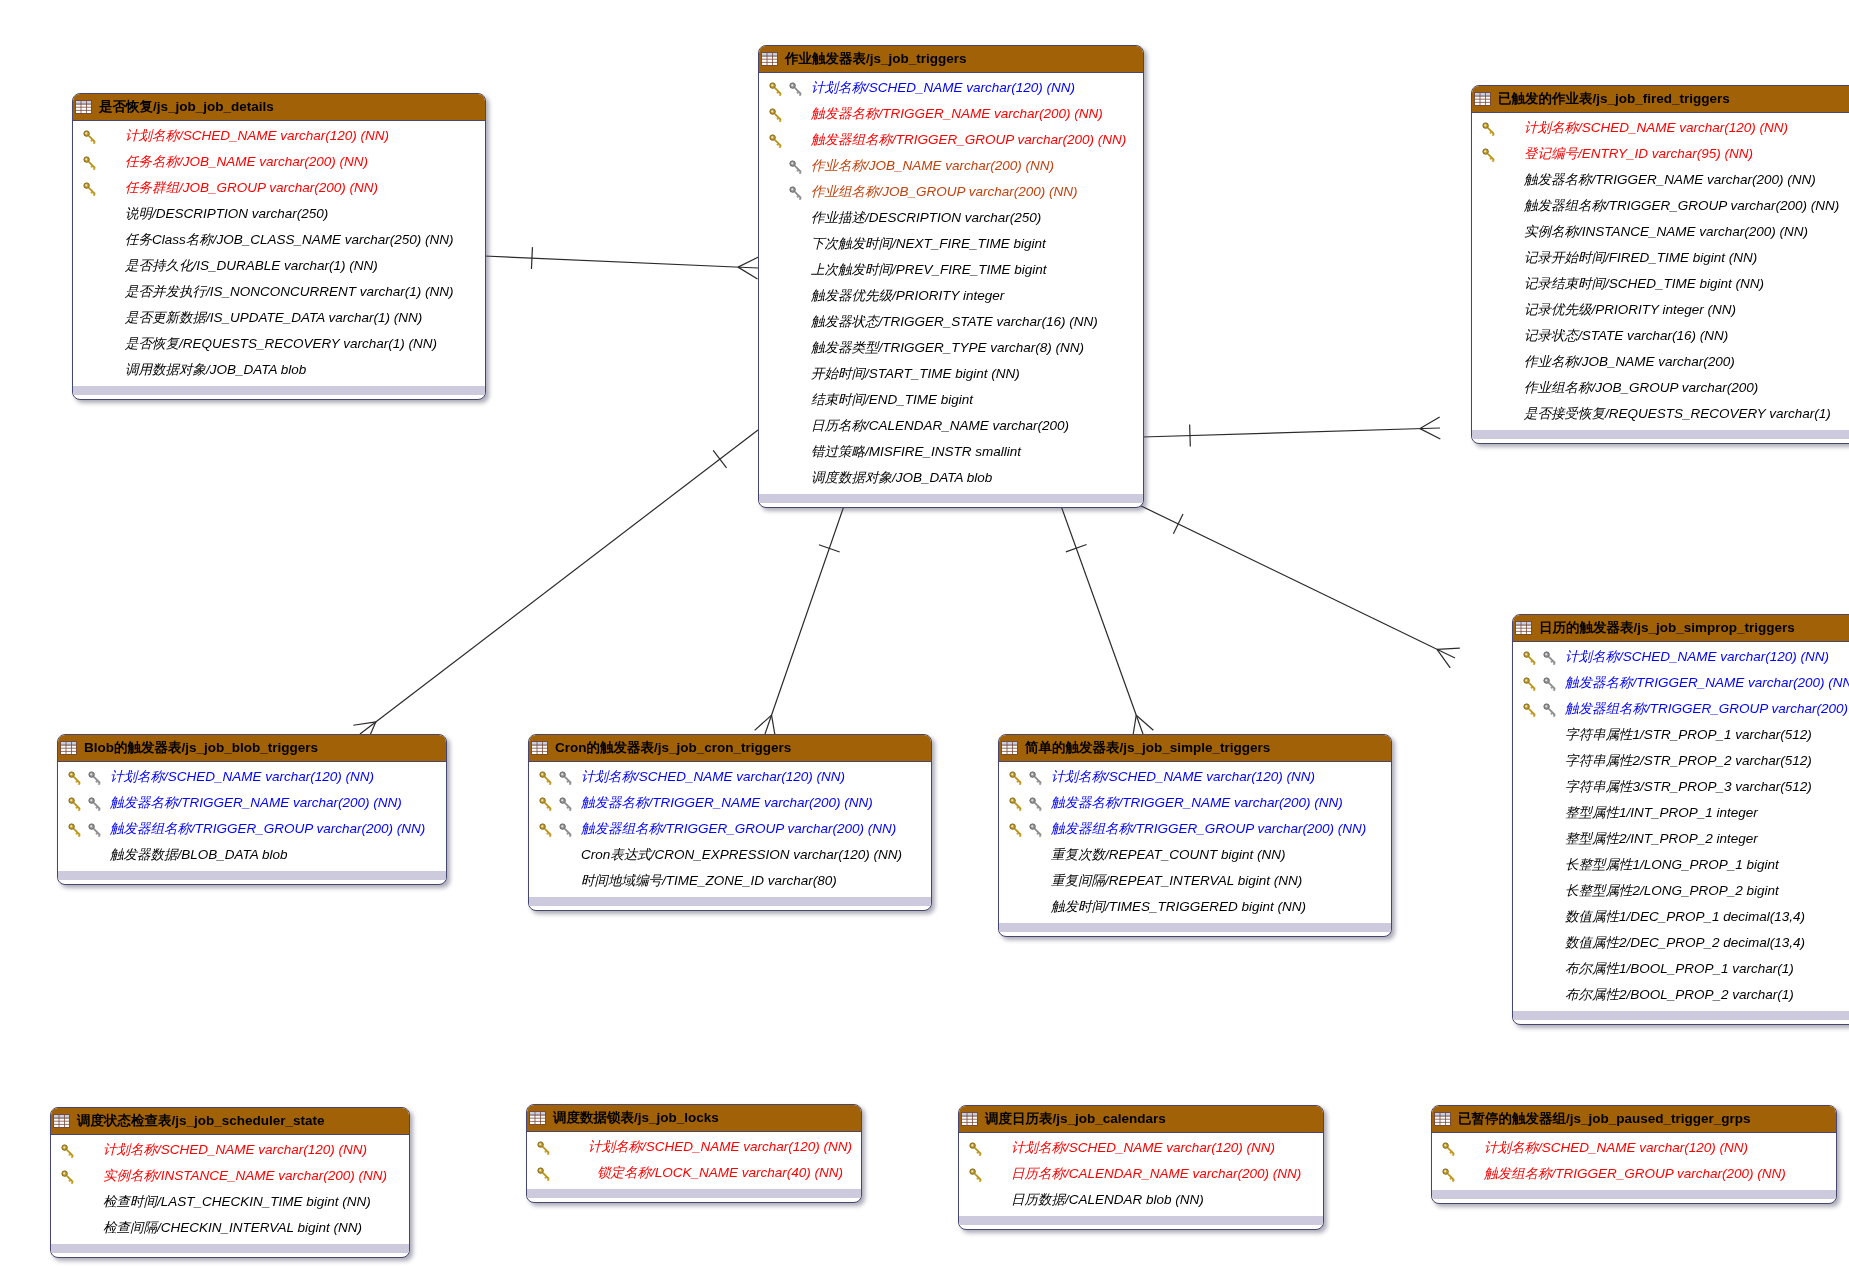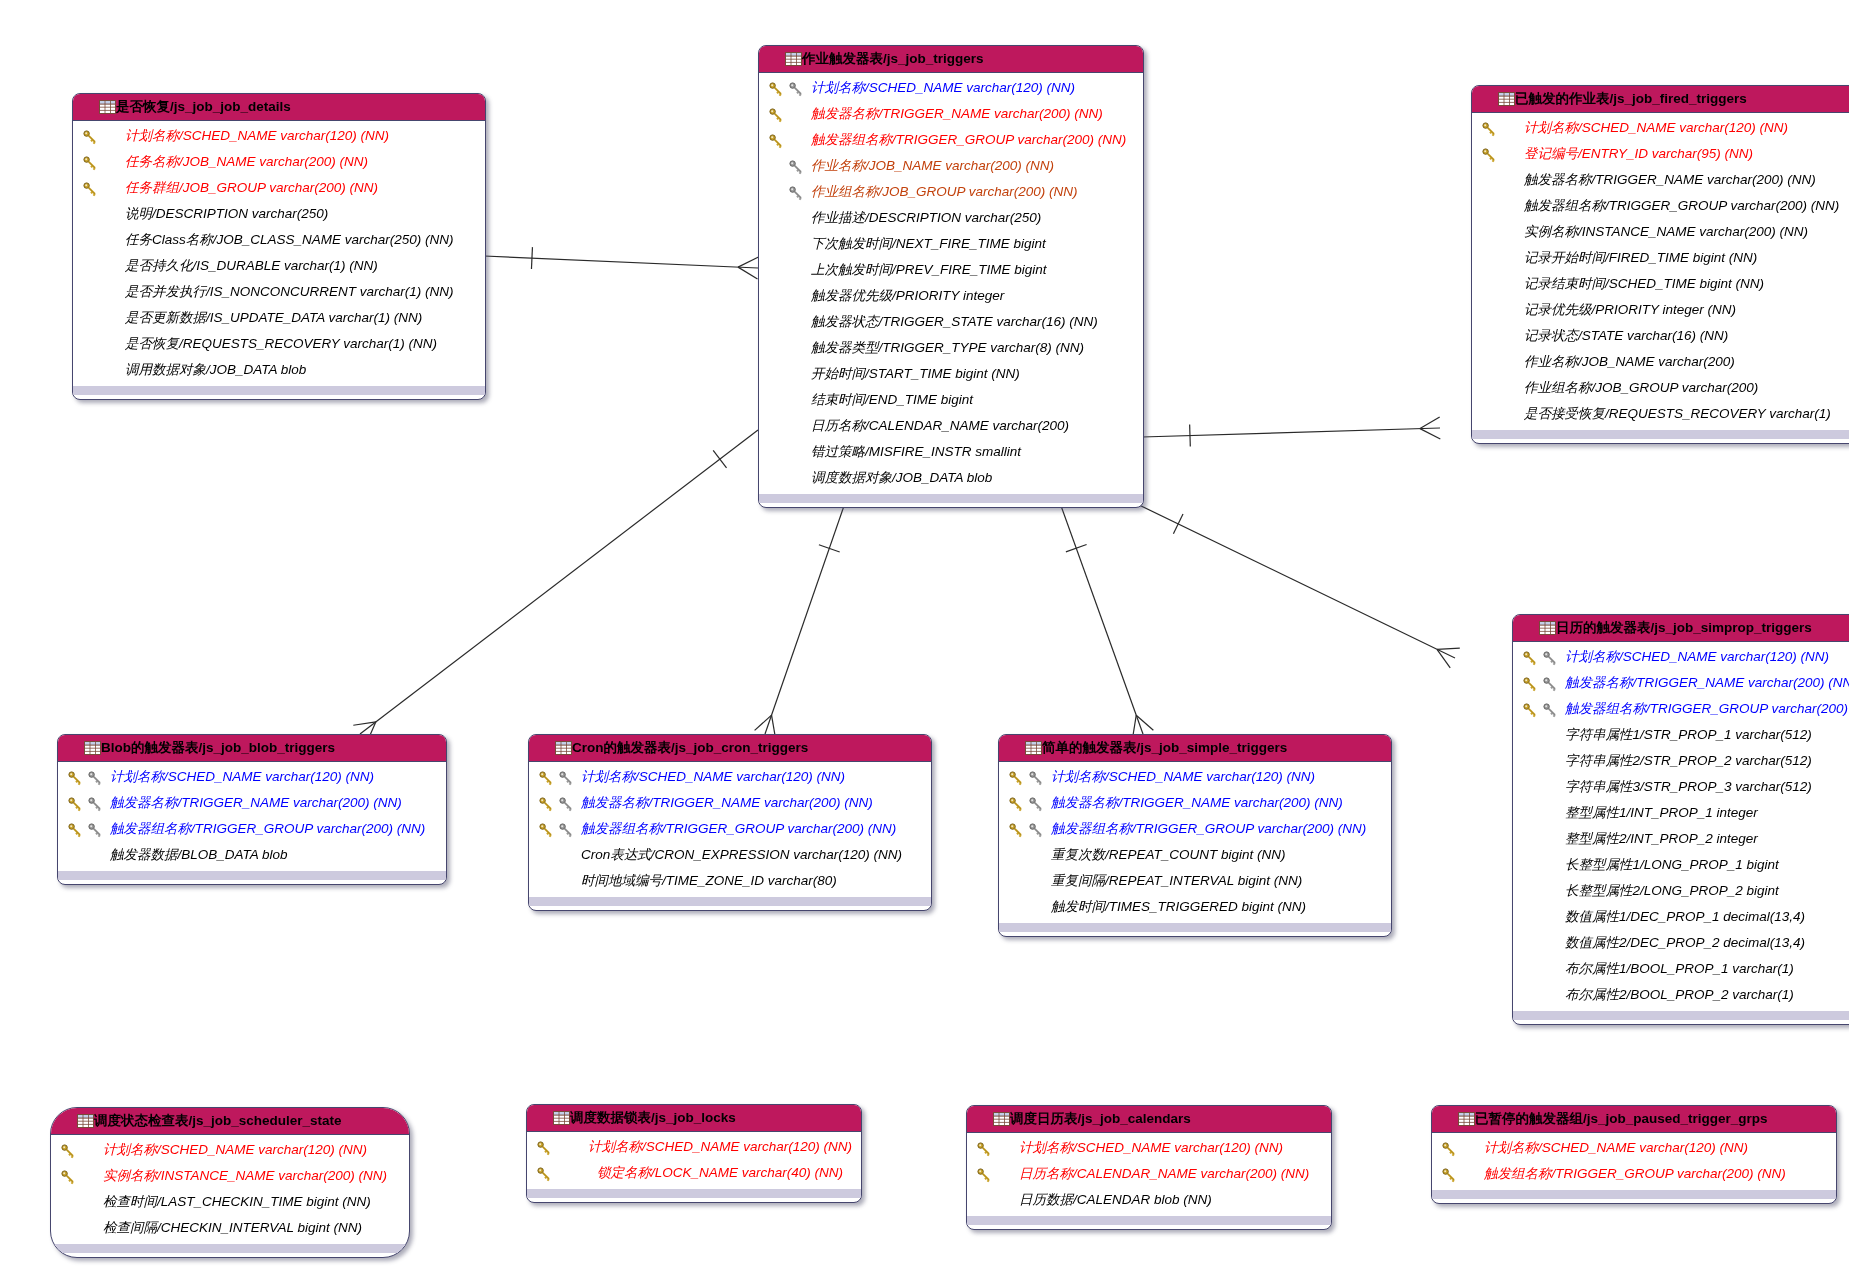--- a/index.html
+++ b/index.html
@@ -10,23 +10,23 @@
   }
   #canvas{position:absolute;left:0;top:0;width:1849px;height:1267px;}
   #rel-layer{position:absolute;left:0;top:0;z-index:1;}
   .db-table{
     position:absolute;z-index:2;background:#ffffff;
     border:1.5px solid #46466e;border-radius:8px;
     box-shadow:3px 3px 4px rgba(70,70,100,.45);
     overflow:hidden;
   }
   .tbl-header{
-    display:flex;align-items:center;gap:0;
-    background:#be185d;border-bottom:1.5px solid #46466e;
-    height:26px;padding:0 26px;
+    display:flex;align-items:center;gap:7px;
+    background:#a16207;border-bottom:1.5px solid #46466e;
+    height:26px;padding:0 2px;
   }
   .tbl-title{
     font-size:13.5px;font-weight:700;color:#000;white-space:nowrap;
   }
   .tbl-body{padding:2px 0 0 0;font-style:italic;}
   .tbl-row{
     position:relative;height:26px;line-height:26px;
     padding-left:52px;font-size:13.5px;white-space:nowrap;overflow:hidden;
   }
   .tbl-row .key{position:absolute;top:5px;}
@@ -421,21 +421,21 @@
           <div class="tbl-row c-normal"><span>整型属性2/INT_PROP_2 integer</span></div>
           <div class="tbl-row c-normal"><span>长整型属性1/LONG_PROP_1 bigint</span></div>
           <div class="tbl-row c-normal"><span>长整型属性2/LONG_PROP_2 bigint</span></div>
           <div class="tbl-row c-normal"><span>数值属性1/DEC_PROP_1 decimal(13,4)</span></div>
           <div class="tbl-row c-normal"><span>数值属性2/DEC_PROP_2 decimal(13,4)</span></div>
           <div class="tbl-row c-normal"><span>布尔属性1/BOOL_PROP_1 varchar(1)</span></div>
           <div class="tbl-row c-normal"><span>布尔属性2/BOOL_PROP_2 varchar(1)</span></div>
         </div>
         <div class="tbl-footer"></div>
       </div>
-      <div class="db-table" style="left: 50px; top: 1107px; width: 358px; border-radius: 27px;">
+      <div class="db-table" style="left: 50px; top: 1107px; width: 358px;">
         <div class="tbl-header">
           <span style="display: inline-flex;">
             <svg width="17" height="14" viewBox="0 0 17 14">
               <rect x="0.5" y="0.5" width="16" height="13" fill="#ffffff" stroke="#7a4a3a"></rect>
               <rect x="0.5" y="0.5" width="16" height="3.6" fill="#c2cfe8" stroke="#7a4a3a"></rect>
               <path d="M6 0.5 V13.5 M11.5 0.5 V13.5 M0.5 7.2 H16.5 M0.5 10.4 H16.5" stroke="#7a4a3a" stroke-width="0.8"></path>
             </svg>
           </span>
           <span class="tbl-title">调度状态检查表/js_job_scheduler_state</span>
         </div>
@@ -477,21 +477,21 @@
               </svg></span><span>计划名称/SCHED_NAME varchar(120) (NN)</span></div>
           <div class="tbl-row c-pk"><span class="key slot1"><svg width="16" height="16" viewBox="0 0 16 16">
                 <circle cx="4.6" cy="4.6" r="2.7" fill="#c9a227" stroke="#7a6018" stroke-width="1"></circle>
                 <circle cx="4.2" cy="4.2" r="1" fill="#ffffff" fill-opacity="0.75"></circle>
                 <path d="M6.6 6.6 L13 13 M10.6 10.6 L9 12.2 M13 13 L11.4 14.6" stroke="#c9a227" stroke-width="2" fill="none"></path>
                 <path d="M6.6 6.6 L13 13" stroke="#7a6018" stroke-width="0.6" fill="none" opacity="0.5"></path>
               </svg></span><span>锁定名称/LOCK_NAME varchar(40) (NN)</span></div>
         </div>
         <div class="tbl-footer"></div>
       </div>
-      <div class="db-table" style="left: 958px; top: 1105px; width: 364px; margin-left: 8px;">
+      <div class="db-table" style="left: 958px; top: 1105px; width: 364px;">
         <div class="tbl-header">
           <span style="display: inline-flex;">
             <svg width="17" height="14" viewBox="0 0 17 14">
               <rect x="0.5" y="0.5" width="16" height="13" fill="#ffffff" stroke="#7a4a3a"></rect>
               <rect x="0.5" y="0.5" width="16" height="3.6" fill="#c2cfe8" stroke="#7a4a3a"></rect>
               <path d="M6 0.5 V13.5 M11.5 0.5 V13.5 M0.5 7.2 H16.5 M0.5 10.4 H16.5" stroke="#7a4a3a" stroke-width="0.8"></path>
             </svg>
           </span>
           <span class="tbl-title">调度日历表/js_job_calendars</span>
         </div>

